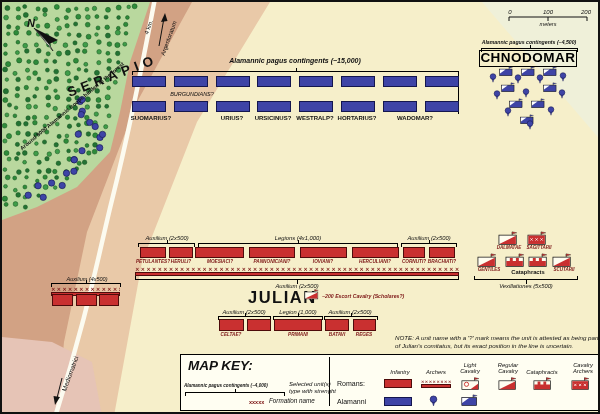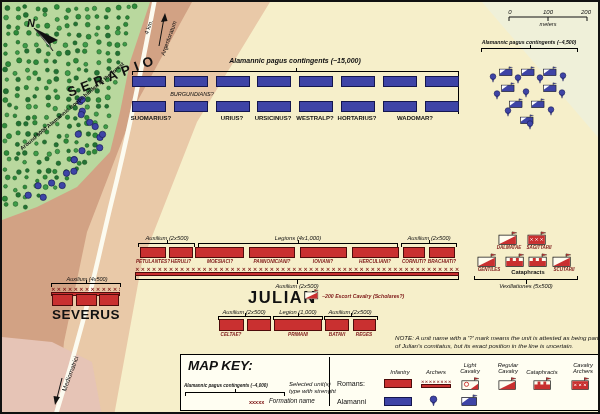--- a/index.html
+++ b/index.html
@@ -365,20 +365,21 @@
   <div class="lbl ctr b" style="left:313px;top:113px;font-size:6px;">WESTRALP?</div>
   <div class="lbl ctr b" style="left:355px;top:113px;font-size:6px;">HORTARIUS?</div>
   <div class="lbl ctr b" style="left:413px;top:113px;font-size:6px;">WADOMAR?</div>
 
   <div class="lbl ctr it b" style="left:527px;top:38px;font-size:5.2px;">Alamannic pagus contingents (~4,500)</div>
   <div class="brk" style="left:479px;top:46px;width:97px;">
       <i></i>
       <em></em>
       <u></u>
     </div>
+  <div style="position:absolute;left:477px;top:48px;width:98px;height:17px;border:1.2px solid #000;box-sizing:border-box;text-align:center;font:bold 13.5px/14px 'Liberation Sans',sans-serif;letter-spacing:0.5px;">CHNODOMAR</div>
 
   <div class="lbl ctr it" style="left:165px;top:233px;font-size:5.8px;">Auxilium (2x500)</div>
   <div class="lbl ctr it" style="left:296px;top:233px;font-size:5.8px;">Legions (4x1,000)</div>
   <div class="lbl ctr it" style="left:427px;top:233px;font-size:5.8px;">Auxilium (2x500)</div>
   <div class="brk" style="left:136px;top:241px;width:57px;">
       <i></i>
       <em></em>
       <u></u>
     </div>
   <div class="brk" style="left:196px;top:241px;width:200px;">
@@ -467,21 +468,20 @@
     </div>
   <div class="archer-strip" style="left:49px;top:284px;width:69px;">
       <div class="bows">××××××××××××××××××××××××××××××××××××××××××××××××××××××××××××××××××××××××××××××××××××××××××××××××××××××××××××××××××××××××</div>
       <div class="bar"></div>
     </div>
   <div id="severus-rects">
       <div class="unit-red" style="left: 50px; top: 292px; width: 21px; height: 12px;"></div>
       <div class="unit-red" style="left: 74px; top: 292px; width: 21px; height: 12px;"></div>
       <div class="unit-red" style="left: 97px; top: 292px; width: 20px; height: 12px;"></div>
     </div>
-  <div class="lbl ctr b" style="left:84px;top:306px;font-size:13.5px;letter-spacing:0.5px;">SEVERUS</div>
 
   <span class="flag" style="left:496px;top:229px;"><svg width="21" height="15" viewBox="0 0 20 14">
       <line x1="13.5" y1="0.8" x2="13.5" y2="3.8" stroke="#111" stroke-width="0.6"></line>
       <polygon points="13.5,0.5 18,1.6 13.5,2.8" fill="#c93030" stroke="#111" stroke-width="0.3"></polygon>
       <rect x="0.9" y="3.8" width="16.5" height="8.8" fill="#fffdf0" stroke="#111" stroke-width="0.7"></rect>
         <polygon points="1.3,12.2 17,12.2 17,4.4" fill="#c93030"></polygon>
       </svg></span>
   <span class="flag" style="left:525px;top:229px;"><svg width="21" height="15" viewBox="0 0 20 14">
       <line x1="13.5" y1="0.8" x2="13.5" y2="3.8" stroke="#111" stroke-width="0.6"></line>
       <polygon points="13.5,0.5 18,1.6 13.5,2.8" fill="#c93030" stroke="#111" stroke-width="0.3"></polygon>

